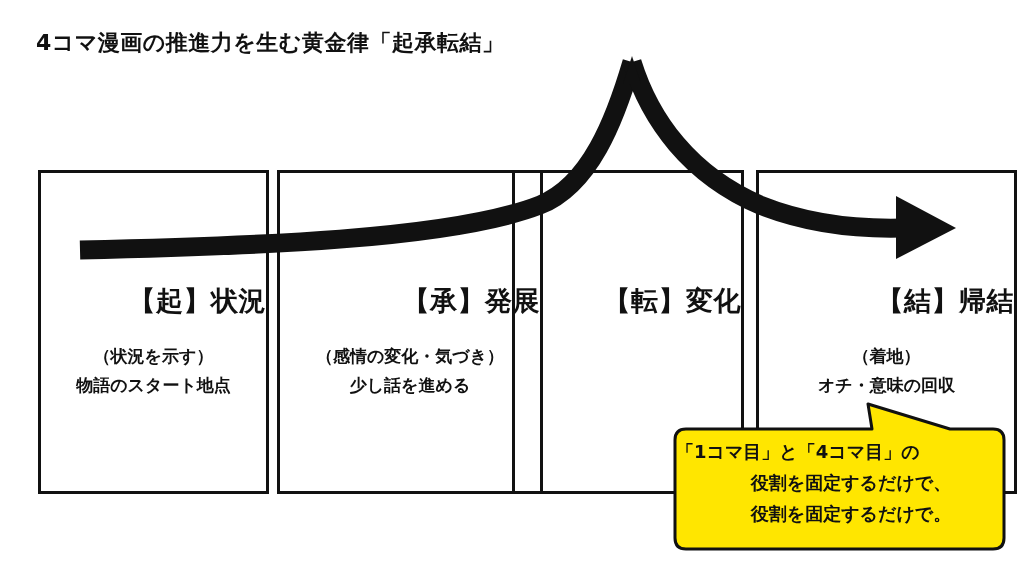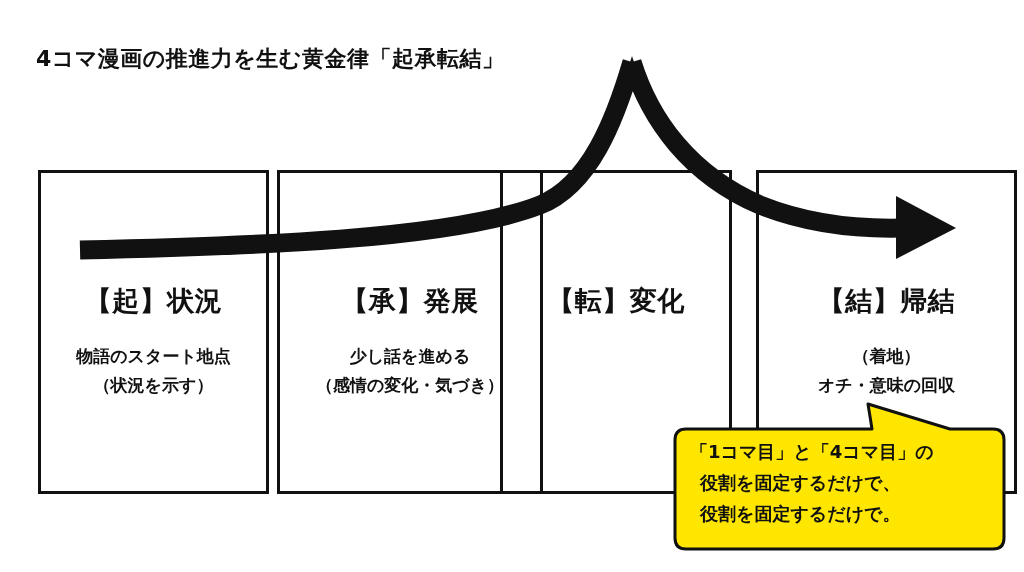--- a/index.html
+++ b/index.html
@@ -17,36 +17,35 @@
     }
     .title {
       position: absolute;
       left: 36px;
       top: 28px;
       font-size: 22px;
       font-weight: bold;
       letter-spacing: 0.5px;
       white-space: nowrap;
       color: #111;
-      margin-top: 16px;
     }
     .panel {
       position: absolute;
       top: 170px;
       height: 324px;
       border: 3px solid #111;
       box-sizing: border-box;
       background: transparent;
     }
     .panel .heading {
       position: absolute;
       left: 0;
       right: 0;
       top: 110px;
-      text-align: center;
+      text-align: right;
       font-size: 27px;
       font-weight: bold;
       white-space: nowrap;
       letter-spacing: 0.5px;
     }
     .panel .desc {
       position: absolute;
       left: 0;
       right: 0;
       top: 169px;
@@ -72,45 +71,45 @@
       left: 676px;
       top: 436px;
       width: 326px;
       font-size: 18px;
       font-weight: bold;
       line-height: 31px;
       color: #111;
       white-space: nowrap;
     }
     .bubble-text span { display: block; }
-    .bubble-text .l1 { padding-left: 14px; }
-    .bubble-text .l2, .bubble-text .l3 { padding-left: 24px; }
+    .bubble-text .l1 { }
+    .bubble-text .l2, .bubble-text .l3 { padding-left: 24px; text-align: center; }
   </style>
 </head>
 <body>
 
 <div class="title">4コマ漫画の推進力を生む黄金律「起承転結」</div>
 
 <div class="panel" style="left:38px; width:231px;">
   <div class="heading">【起】状況</div>
   <div class="desc">
+    <span>（状況を示す）</span>
     <span>物語のスタート地点</span>
-    <span>（状況を示す）</span>
   </div>
 </div>
 
 <div class="panel" style="left:277px; width:266px;">
   <div class="heading">【承】発展</div>
   <div class="desc">
+    <span>（感情の変化・気づき）</span>
     <span>少し話を進める</span>
-    <span>（感情の変化・気づき）</span>
   </div>
 </div>
 
-<div class="panel" style="left:500px; width:232px;">
+<div class="panel" style="left:512px; width:232px;">
   <div class="heading">【転】変化</div>
   <div class="desc">
   </div>
 </div>
 
 <div class="panel" style="left:756px; width:261px;">
   <div class="heading">【結】帰結</div>
   <div class="desc">
     <span>（着地）</span>
     <span>オチ・意味の回収</span>

